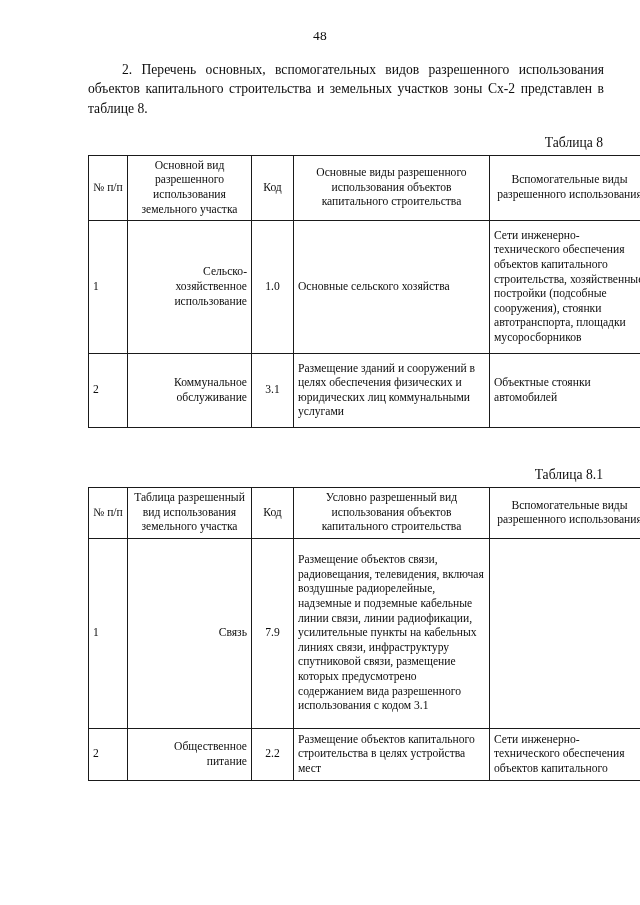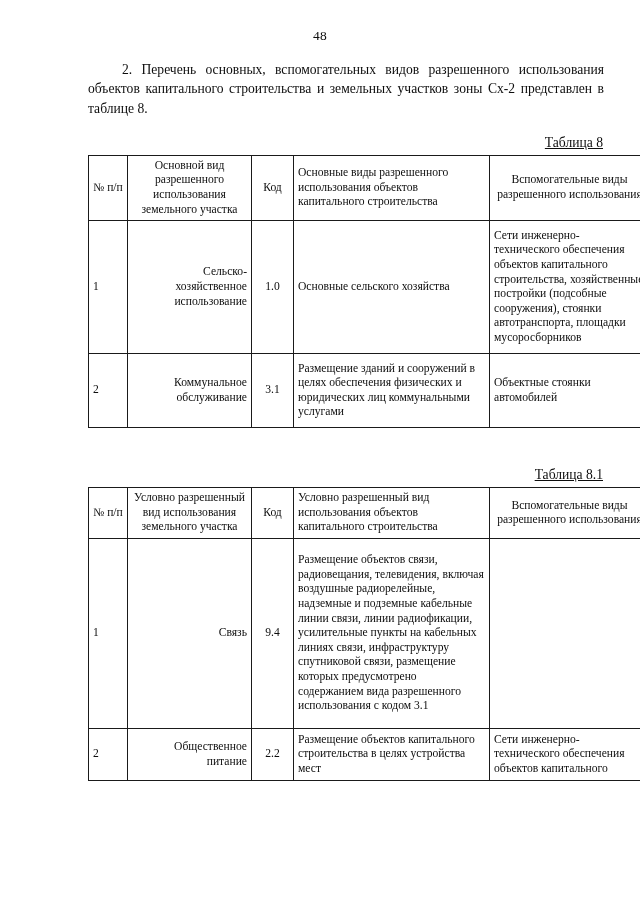--- a/index.html
+++ b/index.html
@@ -46,21 +46,20 @@
     text-indent: 34px;
     text-justify: inter-word;
     hyphens: none;
   }
   .table-caption {
     font-size: 13.6px;
     text-align: right;
     margin-top: 17px;
     margin-bottom: 4px;
     padding-right: 1px;
-    text-decoration: underline;
   }
   table.doc-table {
     border-collapse: collapse;
     width: 516px;
     table-layout: fixed;
     font-size: 11.6px;
     line-height: 1.26;
   }
   table.doc-table td, table.doc-table th {
     border: 1px solid #1a1a1a;
@@ -69,21 +68,21 @@
     font-weight: normal;
   }
   .col-num    { width: 30px;  }
   .col-kind   { width: 115px; text-align: right; }
   .col-code   { width: 33px;  text-align: center; }
   .col-main   { width: 187px; text-align: left; }
   .col-aux    { width: 151px; text-align: left; }
 
   thead td { text-align: center; vertical-align: middle; }
   thead td.col-kind { text-align: center; }
-  thead td.col-main { text-align: left; }
+  thead td.col-main { text-align: center; }
   thead td.col-aux  { text-align: center; }
 
   .cell-top { vertical-align: top; }
   .spacer-22 { height: 22px; }
 </style>
 </head>
 <body>
 
 <div class="page">
 
@@ -125,31 +124,31 @@
 
     <div class="spacer-22"></div>
 
 
     <div class="table-caption">Таблица 8.1</div>
 
     <table class="doc-table">
       <thead>
         <tr>
           <td class="col-num">№ п/п</td>
-          <td class="col-kind">Условно разрешенный вид использования земельного участка</td>
+          <td class="col-kind">Таблица разрешенный вид использования земельного участка</td>
           <td class="col-code">Код</td>
           <td class="col-main">Условно разрешенный вид использования объектов капитального строительства</td>
           <td class="col-aux">Вспомогательные виды разрешенного использования</td>
         </tr>
       </thead>
       <tbody>
         <tr style="height:190px">
           <td class="col-num">1</td>
           <td class="col-kind">Связь</td>
-          <td class="col-code">9.4</td>
+          <td class="col-code">7.9</td>
           <td class="col-main cell-top">Размещение объектов связи, радиовещания, телевидения, включая воздушные радиорелейные, надземные и подземные кабельные линии связи, линии радиофикации, усилительные пункты на кабельных линиях связи, инфраструктуру спутниковой связи, размещение которых предусмотрено содержанием вида разрешенного использования с кодом 3.1</td>
           <td class="col-aux"></td>
         </tr>
         <tr style="height:52px">
           <td class="col-num">2</td>
           <td class="col-kind">Общественное питание</td>
           <td class="col-code">2.2</td>
           <td class="col-main cell-top">Размещение объектов капитального строительства в целях устройства мест</td>
           <td class="col-aux cell-top">Сети инженерно-технического обеспечения объектов капитального</td>
         </tr>

